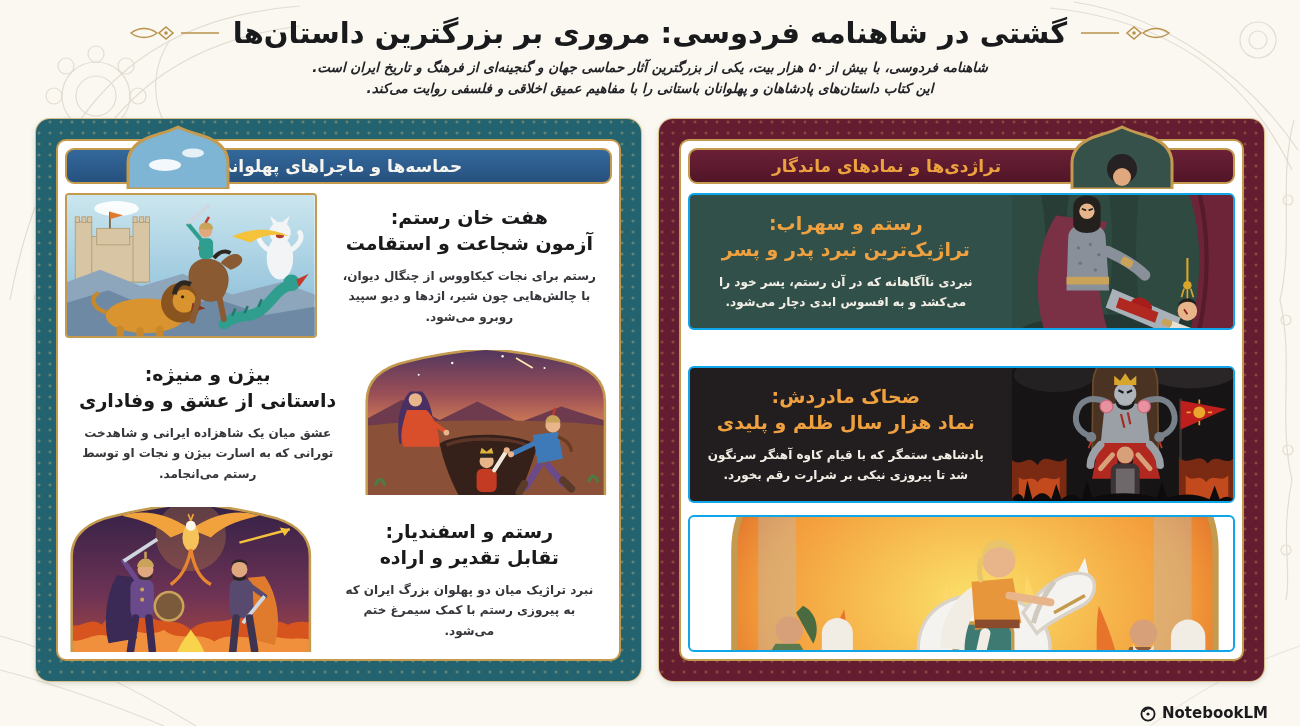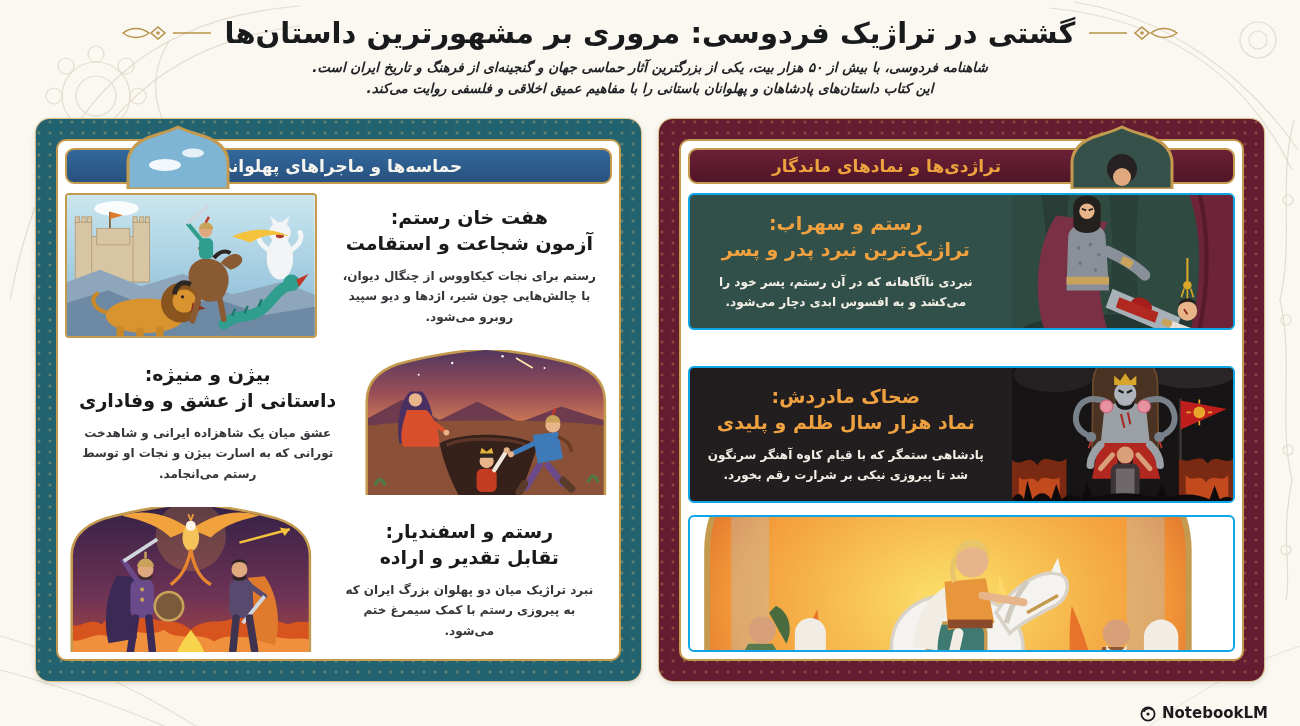--- a/index.html
+++ b/index.html
@@ -41,21 +41,21 @@
             display:flex; align-items:center; justify-content:center; flex:0 0 auto; }
   .banner.blue { background:linear-gradient(#33689c,#27517e); }
   .banner.maroon { background:linear-gradient(#6b2036,#511527); }
   .banner-text { font-size:17px; font-weight:800; direction:rtl; }
   .banner.blue .banner-text { color:#f6f4ee; }
   .banner.maroon .banner-text { color:#eda33d; padding-right:150px; }
   .dome { position:absolute; top:-25px; width:122px; height:64px; z-index:3; }
   .dome.left { left:50px; } .dome.right { right:50px; }
 
   .cards-stack { flex:1; display:flex; flex-direction:column; gap:12px; margin-top:9px; min-height:0; }
-  .card { flex:1; min-height:0; display:flex; gap:10px; border-radius:6px; }
+  .card { flex:1; min-height:0; display:flex; gap:10px; border-radius:6px;justify-content:flex-end; }
   .card .ill { position:relative; overflow:hidden; border-radius:4px; }
   .card .ill svg { position:absolute; inset:0; width:100%; height:100%; display:block; }
   .card .ill.framed { border:2px solid #c49a4e; }
   .card .txt { flex:1; display:flex; flex-direction:column; justify-content:center;
                text-align:center; direction:rtl; padding:0 12px; min-width:0; }
   .lcard .ill { flex:0 0 46%; }
   .card-title { font-size:19px; font-weight:800; line-height:1.4; color:#1a1a1c; }
   .card-title span { display:block; }
   .card-desc { margin-top:9px; font-size:12px; font-weight:700; color:#35363a; line-height:1.7; }
 
@@ -115,21 +115,21 @@
 </svg>
 
 <div class="header">
   <div class="title-row">
     <svg class="orn flip" viewBox="0 0 90 16">
       <line x1="0" y1="8" x2="38" y2="8" stroke="#b9924a" stroke-width="1.5"></line>
       <path d="M46,8 l7,-6 l7,6 l-7,6 Z" fill="none" stroke="#b9924a" stroke-width="1.6"></path>
       <circle cx="53" cy="8" r="1.8" fill="#b9924a"></circle>
       <path d="M62,8 C70,2 80,2 88,8 C80,14 70,14 62,8 Z" fill="none" stroke="#b9924a" stroke-width="1.4"></path>
     </svg>
-    <h1 class="page-title">گشتی در تراژیک فردوسی: مروری بر مشهورترین داستان‌ها</h1>
+    <h1 class="page-title">گشتی در شاهنامه فردوسی: مروری بر بزرگترین داستان‌ها</h1>
     <svg class="orn" viewBox="0 0 90 16">
       <line x1="0" y1="8" x2="38" y2="8" stroke="#b9924a" stroke-width="1.5"></line>
       <path d="M46,8 l7,-6 l7,6 l-7,6 Z" fill="none" stroke="#b9924a" stroke-width="1.6"></path>
       <circle cx="53" cy="8" r="1.8" fill="#b9924a"></circle>
       <path d="M62,8 C70,2 80,2 88,8 C80,14 70,14 62,8 Z" fill="none" stroke="#b9924a" stroke-width="1.4"></path>
     </svg>
   </div>
   <div class="subtitle">
     <div>شاهنامه فردوسی، با بیش از ۵۰ هزار بیت، یکی از بزرگترین آثار حماسی جهان و گنجینه‌ای از فرهنگ و تاریخ ایران است.</div>
     <div>این کتاب داستان‌های پادشاهان و پهلوانان باستانی را با مفاهیم عمیق اخلاقی و فلسفی روایت می‌کند.</div>

